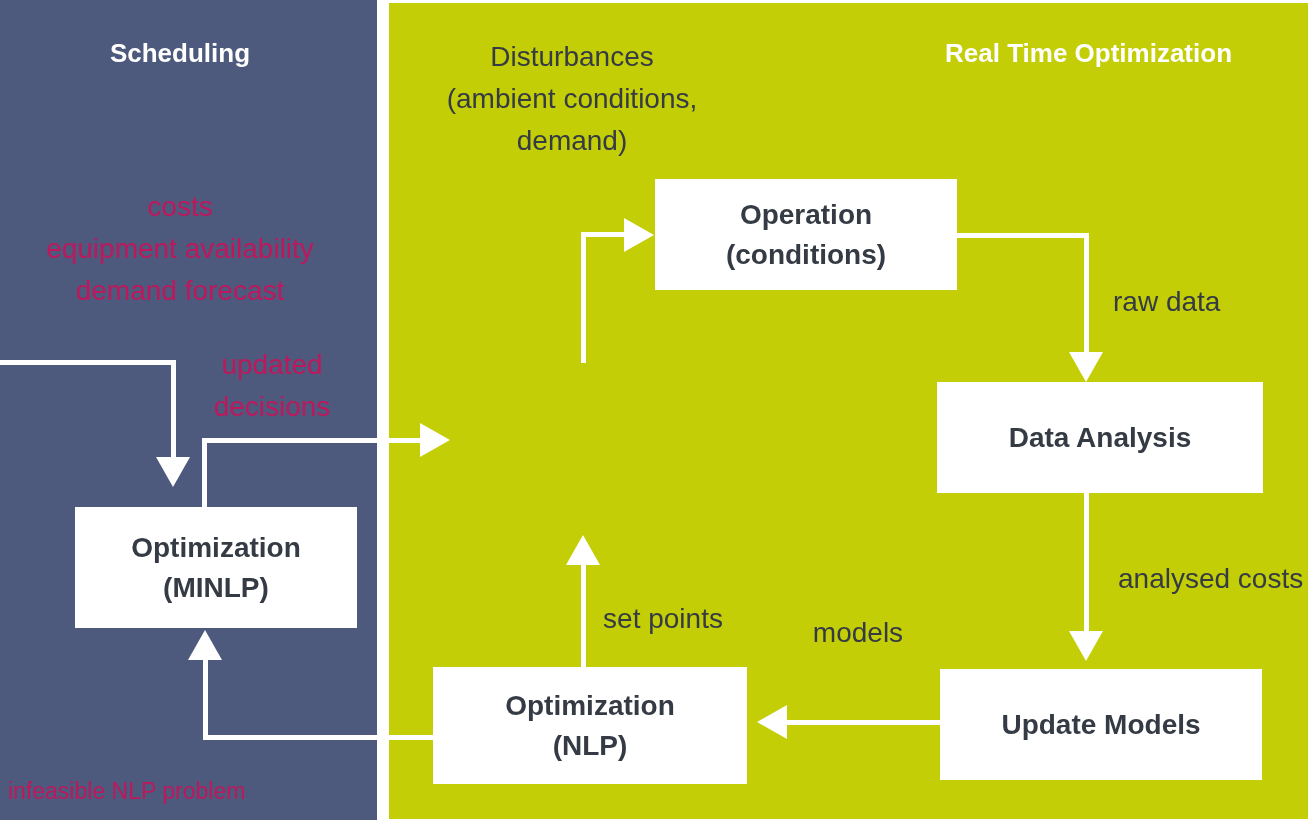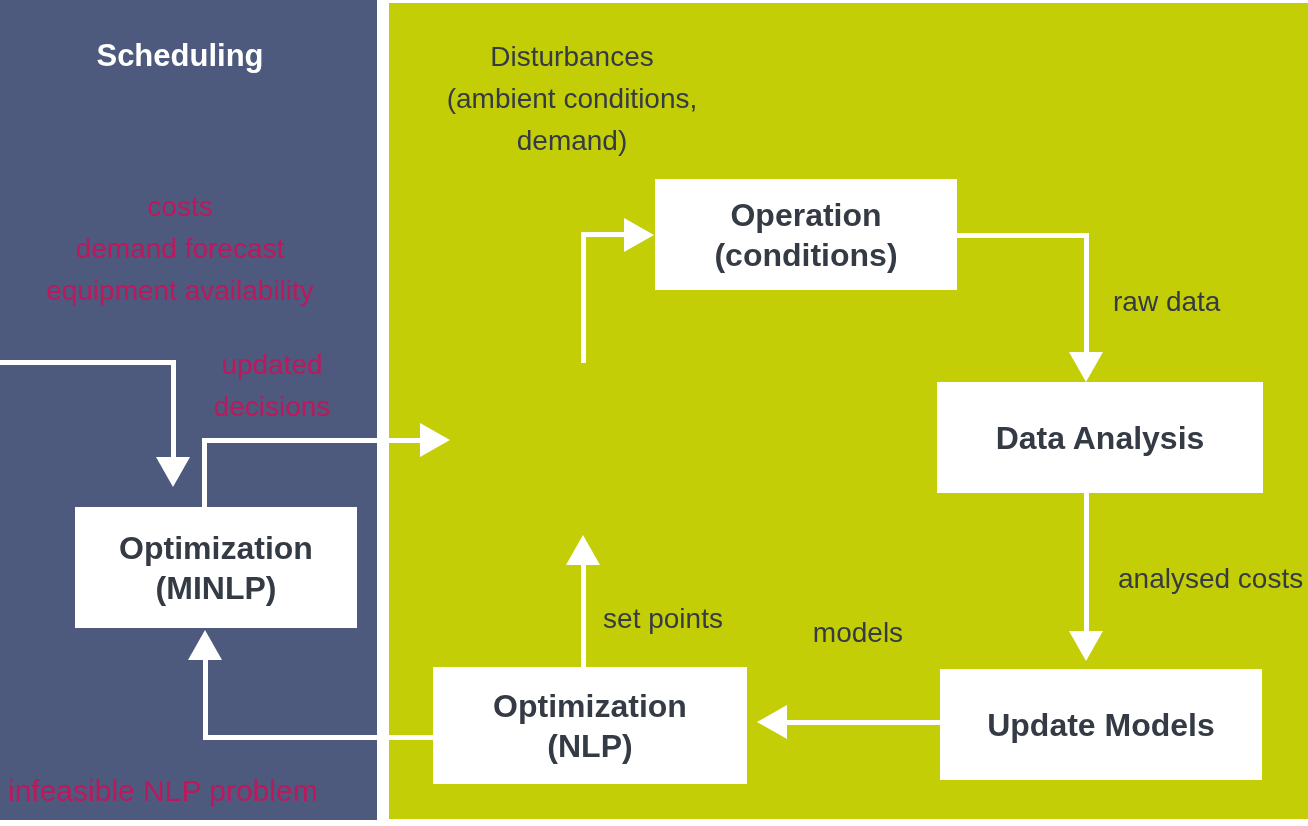--- a/index.html
+++ b/index.html
@@ -7,26 +7,26 @@
     position:relative;width:1308px;height:826px;background:#ffffff;
     overflow:hidden;font-family:"Liberation Sans",sans-serif;
   }
   .panel{position:absolute;}
   #panel-left{left:0;top:3;width:377px;height:820px;background:#4d5a7d;}
   #panel-right{left:389px;top:3px;width:919px;height:816px;background:#c4ce06;}
 
   .box{
     position:absolute;background:#ffffff;color:#353b44;
     display:flex;flex-direction:column;align-items:center;justify-content:center;
-    font-weight:bold;font-size:32px;line-height:40px;text-align:center;
+    font-weight:bold;font-size:28px;line-height:40px;text-align:center;
   }
   .lbl{position:absolute;font-size:28px;line-height:42px;}
   .lbl.dark{color:#353b44;}
   .lbl.light{color:#be185d;}
-  .title{position:absolute;font-size:31px;font-weight:bold;color:#ffffff;white-space:nowrap;}
+  .title{position:absolute;font-size:26px;font-weight:bold;color:#ffffff;white-space:nowrap;}
   .center{text-align:center;}
 
   .line{position:absolute;background:#ffffff;}
   .arr{position:absolute;width:0;height:0;}
   .arr-right{border-top:17px solid transparent;border-bottom:17px solid transparent;border-left:30px solid #ffffff;}
   .arr-left {border-top:17px solid transparent;border-bottom:17px solid transparent;border-right:30px solid #ffffff;}
   .arr-down {border-left:17px solid transparent;border-right:17px solid transparent;border-top:30px solid #ffffff;}
   .arr-up   {border-left:17px solid transparent;border-right:17px solid transparent;border-bottom:30px solid #ffffff;}
 </style>
 </head>
@@ -34,22 +34,22 @@
 
 <div id="stage">
 
   <div id="panel-left" class="panel"></div>
   <div id="panel-right" class="panel"></div>
 
   <div class="title center" style="left:30px;top:38px;width:300px;">Scheduling</div>
 
   <div class="lbl light center" style="left:5px;top:186px;width:350px;">
     <div>costs</div>
+    <div>equipment availability</div>
     <div>demand forecast</div>
-    <div>equipment availability</div>
   </div>
 
   <div class="lbl light center" style="left:192px;top:344px;width:160px;">
     <div>updated</div>
     <div>decisions</div>
   </div>
 
   <div class="line" style="left:0;top:360px;width:176px;height:5px;"></div>
   <div class="line" style="left:171px;top:360px;width:5px;height:98px;"></div>
   <div class="arr arr-down" style="left:156px;top:457px;"></div>
@@ -60,22 +60,23 @@
 
   <div class="box" style="left:75px;top:507px;width:282px;height:121px;">
     <span>Optimization</span>
     <span>(MINLP)</span>
   </div>
 
   <div class="line" style="left:203px;top:735px;width:230px;height:5px;"></div>
   <div class="line" style="left:203px;top:658px;width:5px;height:82px;"></div>
   <div class="arr arr-up" style="left:188px;top:630px;"></div>
 
-  <div class="lbl light" style="left:8px;top:770px;font-size:30px;white-space:nowrap;">infeasible NLP problem</div>
+  <div class="lbl light" style="left:8px;top:770px;font-size:23px;white-space:nowrap;">infeasible NLP problem</div>
 
+  <div class="title" style="left:945px;top:38px;">Real Time Optimization</div>
 
   <div class="lbl dark center" style="left:422px;top:36px;width:300px;">
     <div>Disturbances</div>
     <div>(ambient conditions,</div>
     <div>demand)</div>
   </div>
 
   <div class="line" style="left:581px;top:232px;width:5px;height:131px;"></div>
   <div class="line" style="left:581px;top:232px;width:45px;height:5px;"></div>
   <div class="arr arr-right" style="left:624px;top:218px;"></div>

